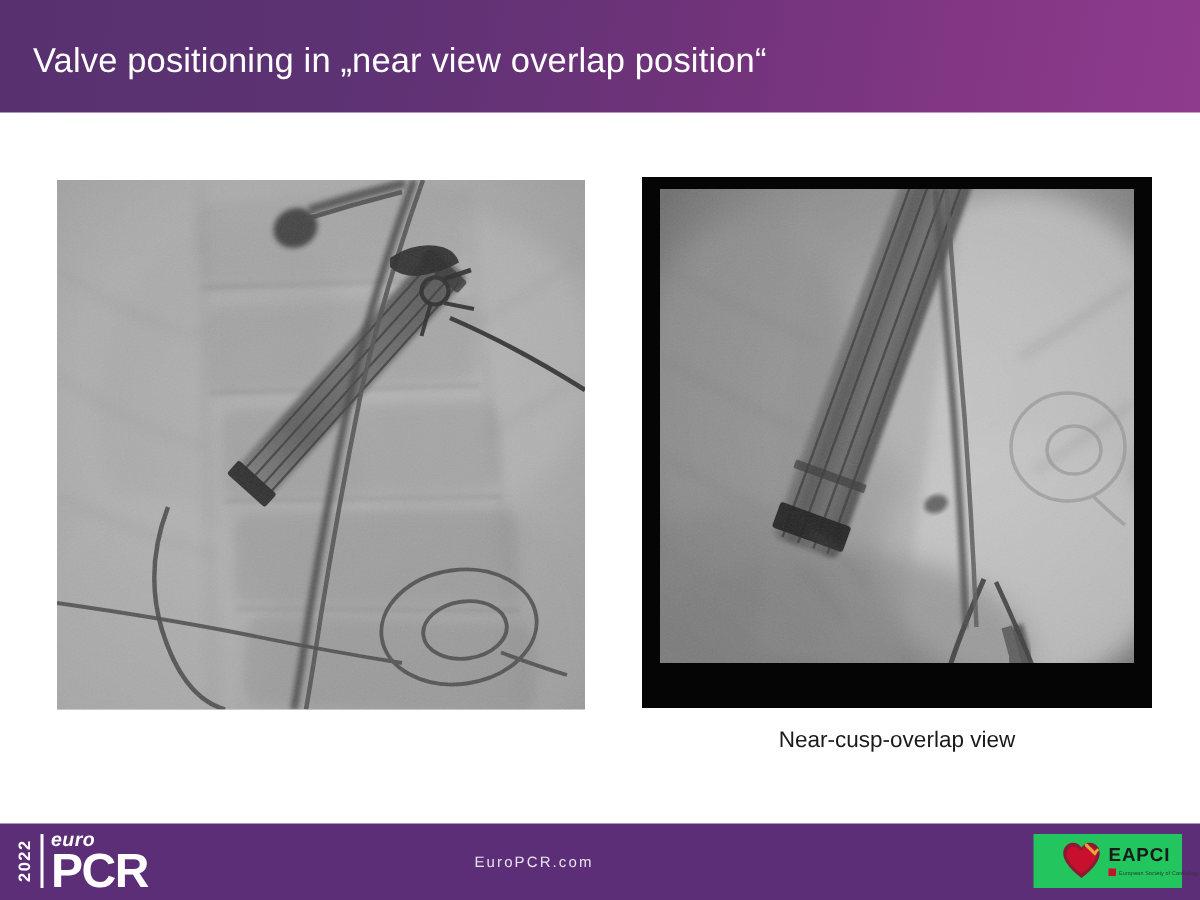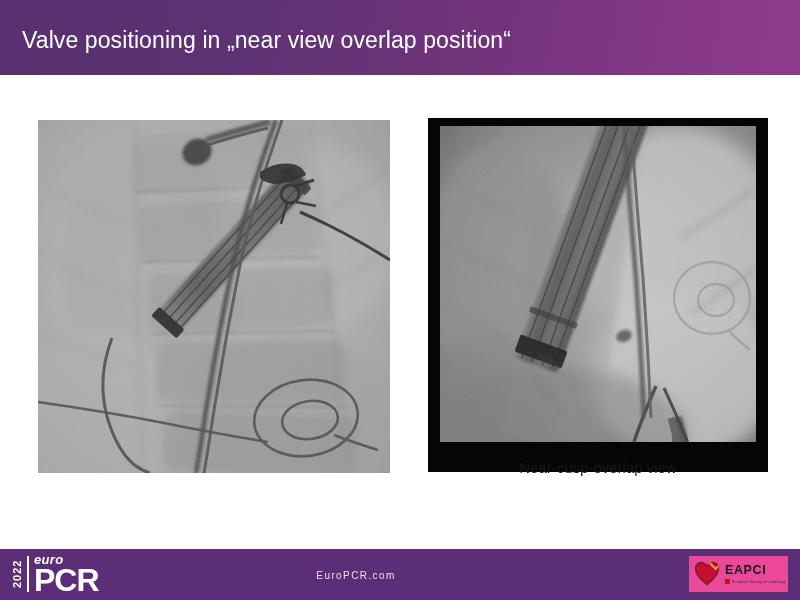--- a/index.html
+++ b/index.html
@@ -57,21 +57,21 @@
   
   .fluoro-svg {
     display: block;
     width: 100%;
     height: 100%;
   }
 
   .caption {
     position: absolute;
     left: 428px;
-    top: 459px;
+    top: 485px;
     width: 340px;
     text-align: center;
     font-size: 15px;
     color: #1a1a1a;
   }
 
   
   .footer-band {
     position: absolute;
     left: 0;
@@ -141,24 +141,24 @@
     line-height: 0.85;
   }
 
   
   .eapci-box {
     position: absolute;
     left: 689px;
     top: 556px;
     width: 99px;
     height: 36px;
-    background: #ec4899;
+    background: #22c55e;
     display: flex;
     align-items: center;
-    padding-left: 5px;
+    padding-left: 19px;
     box-sizing: border-box;
   }
   .eapci-heart {
     width: 26px;
     height: 26px;
     flex: 0 0 auto;
   }
   .eapci-text {
     margin-left: 5px;
     display: flex;

